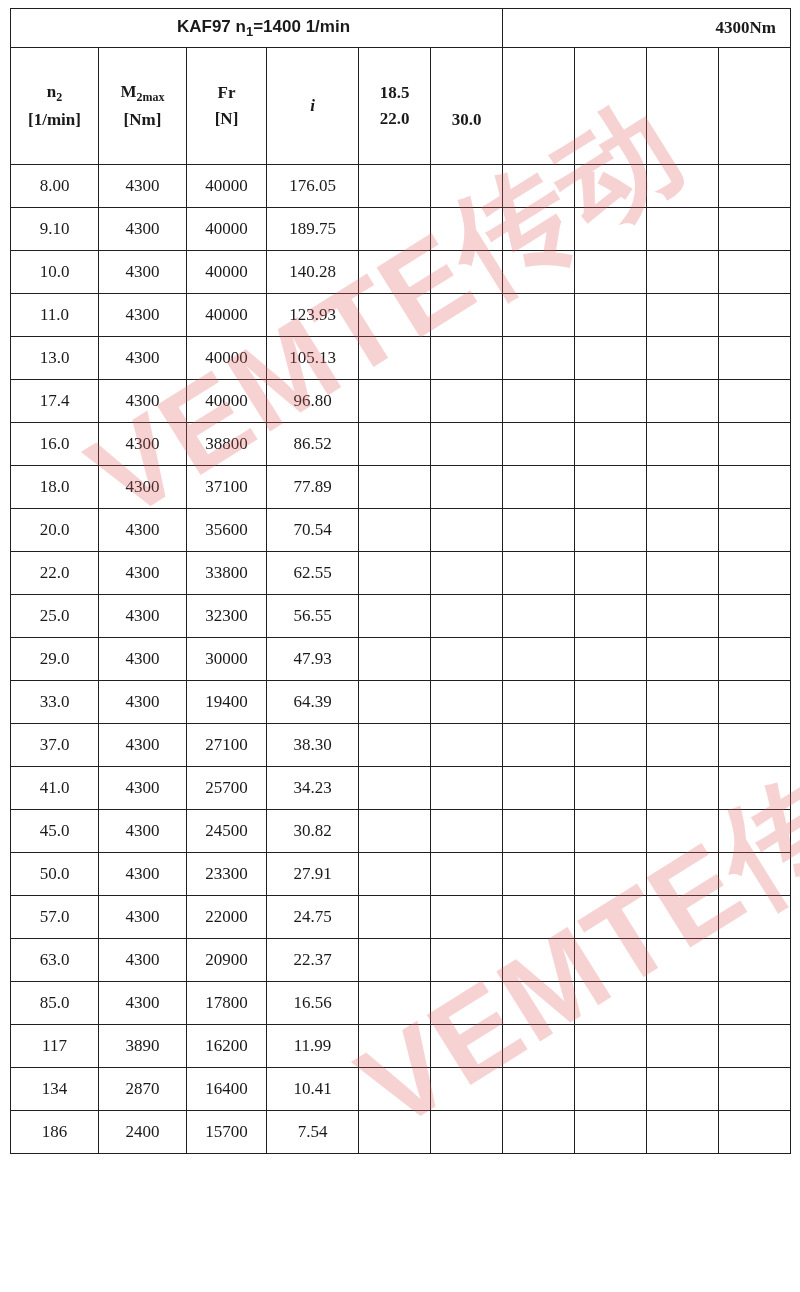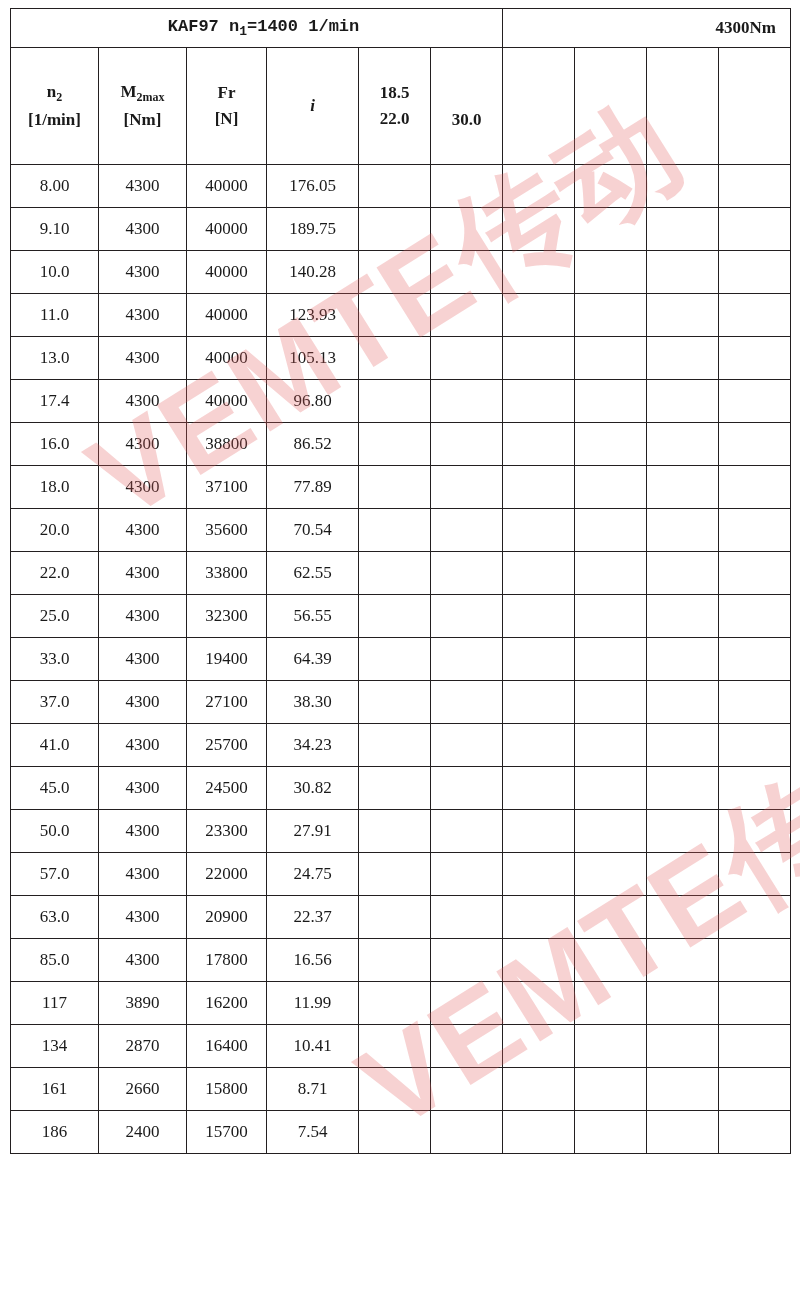--- a/index.html
+++ b/index.html
@@ -63,21 +63,21 @@
   
   .title-row td {
     height: 38px;
     border-bottom: 2px solid #231f20;
   }
   .title-left {
     text-align: left;
     padding-left: 14px !important;
     font-size: 20px;
     font-weight: bold;
-    font-family: Liberation Mono, monospace;
+    font-family: Liberation Sans, sans-serif;
   }
   .title-right {
     text-align: right !important;
     padding-right: 14px !important;
     font-size: 20px;
     font-weight: bold;
     margin-left: 6px;
   }
   .title-left sub, .title-right sub {
     font-size: 13px;
@@ -287,20 +287,32 @@
           <td>32300</td>
           <td>56.55</td>
           <td class="shaded"></td>
           <td class="shaded"></td>
           <td></td>
           <td></td>
           <td></td>
           <td></td>
         </tr>
         <tr>
+          <td>29.0</td>
+          <td>4300</td>
+          <td>30000</td>
+          <td>47.93</td>
+          <td class="shaded"></td>
+          <td class="shaded"></td>
+          <td></td>
+          <td></td>
+          <td></td>
+          <td></td>
+        </tr>
+        <tr>
           <td>33.0</td>
           <td>4300</td>
           <td>19400</td>
           <td>64.39</td>
           <td class="shaded"></td>
           <td class="shaded"></td>
           <td></td>
           <td></td>
           <td></td>
           <td></td>
@@ -407,32 +419,20 @@
           <td>16400</td>
           <td>10.41</td>
           <td class="shaded"></td>
           <td class="shaded"></td>
           <td></td>
           <td></td>
           <td></td>
           <td></td>
         </tr>
         <tr>
-          <td>161</td>
-          <td>2660</td>
-          <td>15800</td>
-          <td>8.71</td>
-          <td class="shaded"></td>
-          <td class="shaded"></td>
-          <td></td>
-          <td></td>
-          <td></td>
-          <td></td>
-        </tr>
-        <tr>
           <td>186</td>
           <td>2400</td>
           <td>15700</td>
           <td>7.54</td>
           <td class="shaded"></td>
           <td class="shaded"></td>
           <td></td>
           <td></td>
           <td></td>
           <td></td>

